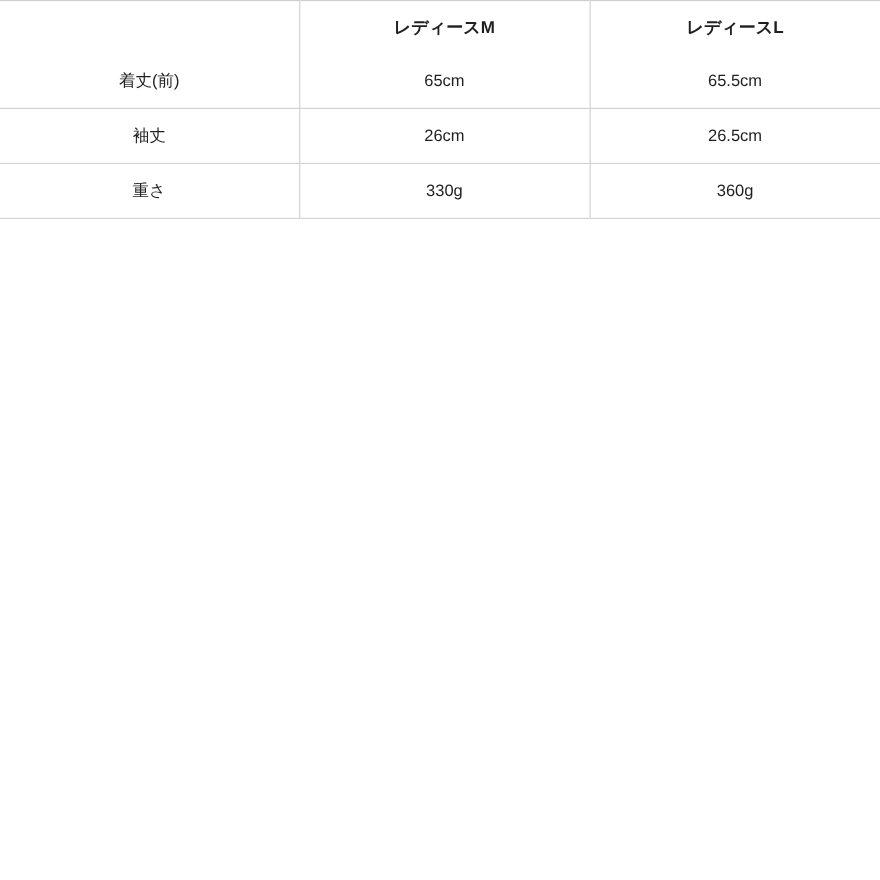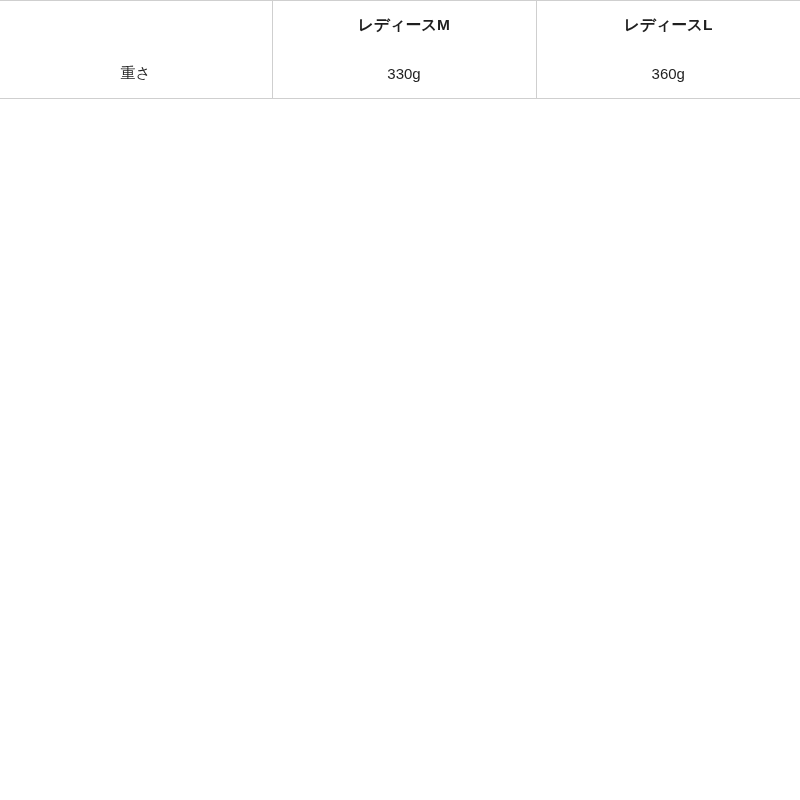--- a/index.html
+++ b/index.html
@@ -78,19 +78,29 @@
     </colgroup>
     <thead>
       <tr>
         <th class="head-blank"></th>
         <th>レディースM</th>
         <th>レディースL</th>
       </tr>
     </thead>
     <tbody>
       <tr>
+        <td class="row-label">着丈(前)</td>
+        <td class="cell-value">65cm</td>
+        <td class="cell-value">65.5cm</td>
+      </tr>
+      <tr>
+        <td class="row-label">袖丈</td>
+        <td class="cell-value">26cm</td>
+        <td class="cell-value">26.5cm</td>
+      </tr>
+      <tr>
         <td class="row-label">重さ</td>
         <td class="cell-value">330g</td>
         <td class="cell-value">360g</td>
       </tr>
     </tbody>
   </table>
 </div>
 
 </body></html>

